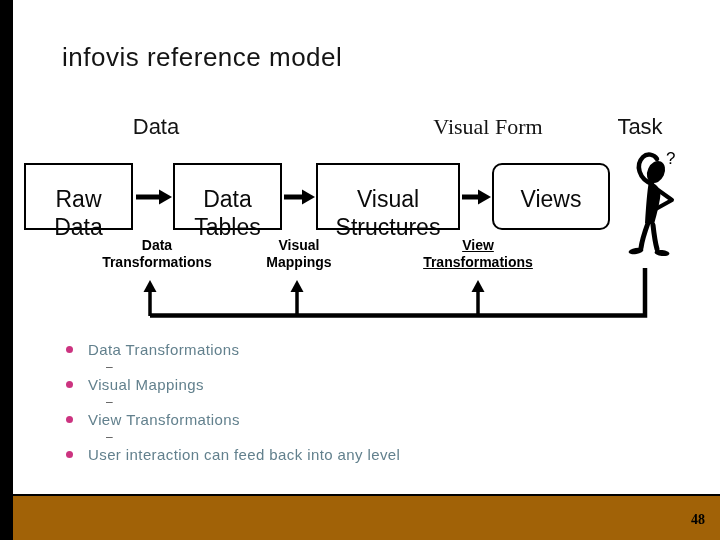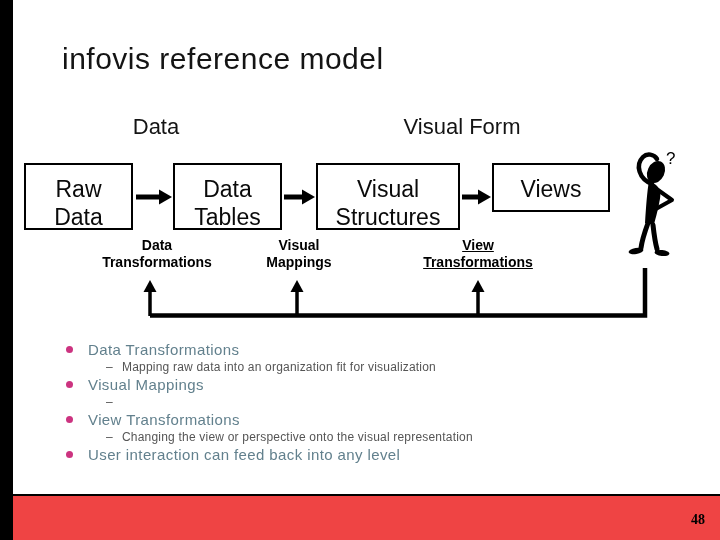--- a/index.html
+++ b/index.html
@@ -9,43 +9,43 @@
     background:#ffffff;
     overflow:hidden;
     font-family:"Liberation Sans","DejaVu Sans",sans-serif;
   }
   .left-bar{
     position:absolute;left:0;top:0;width:13px;height:540px;
     background:#000;z-index:30;
   }
   .title{
     position:absolute;left:62px;top:42px;
-    font-size:30px;color:#141414;letter-spacing:0.5px;
+    font-size:26px;color:#141414;letter-spacing:0.5px;
     white-space:nowrap;
   }
   .col-header{
     position:absolute;top:114px;
     font-size:22px;color:#141414;text-align:center;
     white-space:nowrap;
   }
   .hdr-data{left:96px;width:120px;}
-  .hdr-visualform{left:382px;width:160px;}
+  .hdr-visualform{left:408px;width:160px;font-family:Liberation Serif, serif;}
   .hdr-task{left:580px;width:120px;}
   .dbox{
     position:absolute;top:163px;
     border:2px solid #000;background:#fff;
     box-sizing:border-box;
     font-size:23px;line-height:28px;color:#0a0a0a;
     text-align:center;white-space:pre-line;
-    padding-top:10px;
+    padding-top:20px;
   }
   .box-raw{left:24px;width:109px;height:67px;}
   .box-tables{left:173px;width:109px;height:67px;}
   .box-structures{left:316px;width:144px;height:67px;}
-  .box-views{left:492px;width:118px;height:49px;}
+  .box-views{left:492px;width:118px;height:67px;border-radius:10px;}
   .tlabel{
     position:absolute;top:237px;
     font-size:14px;line-height:17px;font-weight:bold;color:#000;
     text-align:center;white-space:pre-line;
   }
   .tl-1{left:77px;width:160px;}
   .tl-2{left:229px;width:140px;}
   .tl-3{left:398px;width:160px;text-decoration:underline;}
   .arrows-svg{
     position:absolute;left:0;top:0;width:720px;height:540px;
@@ -74,40 +74,41 @@
   .row-sub{
     position:relative;height:16px;padding-left:122px;
     font-size:12px;line-height:16px;letter-spacing:0.2px;
     color:#555555;white-space:nowrap;
   }
   .row-sub .dash{
     position:absolute;left:106px;top:0;color:#555555;
   }
   .footer{
     position:absolute;left:0;right:0;top:494px;bottom:0;
-    background:#ef4444;border-top:2px solid #000;
+    background:#a16207;border-top:2px solid #000;
     box-sizing:border-box;z-index:20;
   }
   .page-number{
     position:absolute;right:15px;top:16px;
     font-family:"Liberation Serif","DejaVu Serif",serif;
     font-weight:bold;font-size:14px;color:#000;
   }
 </style>
 </head>
 <body>
 
 <div class="slide">
 
   <div class="left-bar"></div>
 
   <div class="title">infovis reference model</div>
 
   <div class="col-header hdr-data">Data</div>
   <div class="col-header hdr-visualform">Visual Form</div>
+  <div class="col-header hdr-task">Task</div>
 
   <div class="dbox box-raw">Raw
 Data</div>
   <div class="dbox box-tables">Data
 Tables</div>
   <div class="dbox box-structures">Visual
 Structures</div>
   <div class="dbox box-views">Views</div>
 
   <div class="tlabel tl-1">Data
@@ -154,36 +155,34 @@
     <ellipse cx="50" cy="107" rx="7.5" ry="3" transform="rotate(6 50 107)" fill="#000"></ellipse>
   </svg>
 
   <div class="bullets">
     <div class="row-main">
       <span class="dot"></span>
       <span>Data Transformations</span>
     </div>
     <div class="row-sub">
       <span class="dash">–</span>
-      <span>Mapping raw data into an organization fit for visualization</span>
     </div>
     <div class="row-main">
       <span class="dot"></span>
       <span>Visual Mappings</span>
     </div>
     <div class="row-sub">
       <span class="dash">–</span>
     </div>
     <div class="row-main">
       <span class="dot"></span>
       <span>View Transformations</span>
     </div>
     <div class="row-sub">
       <span class="dash">–</span>
-      <span>Changing the view or perspective onto the visual representation</span>
     </div>
     <div class="row-main">
       <span class="dot"></span>
       <span>User interaction can feed back into any level</span>
     </div>
   </div>
 
   <div class="footer">
     <span class="page-number">48</span>
   </div>

